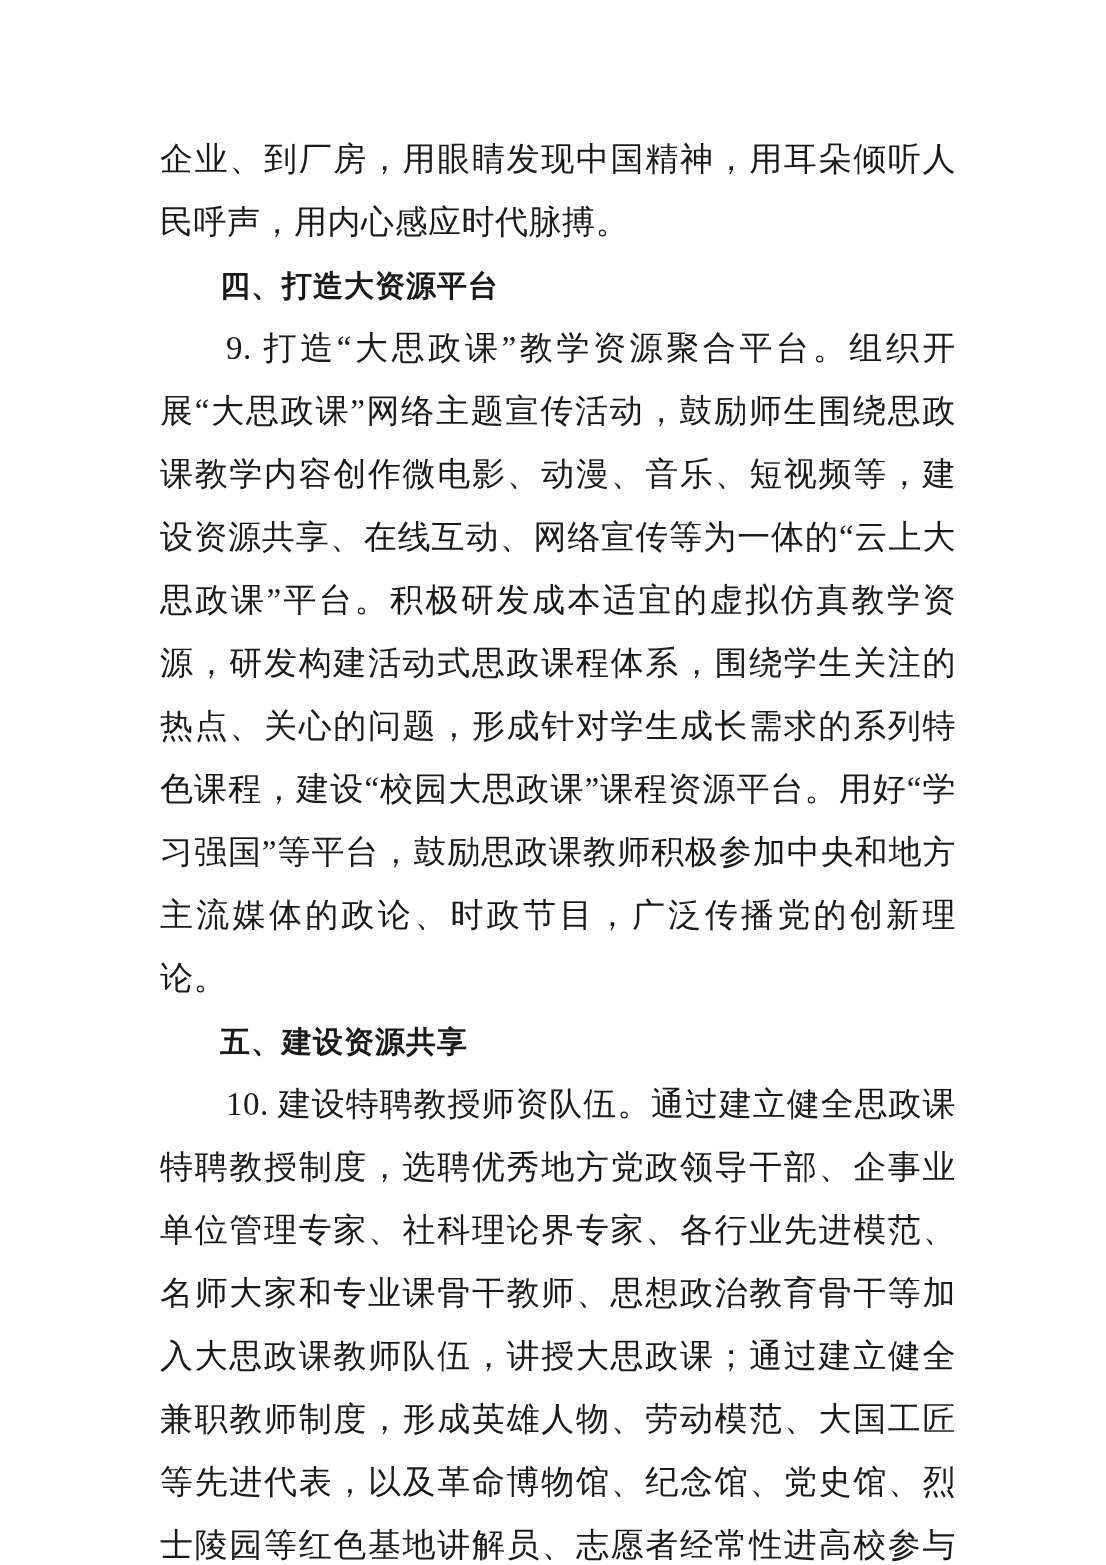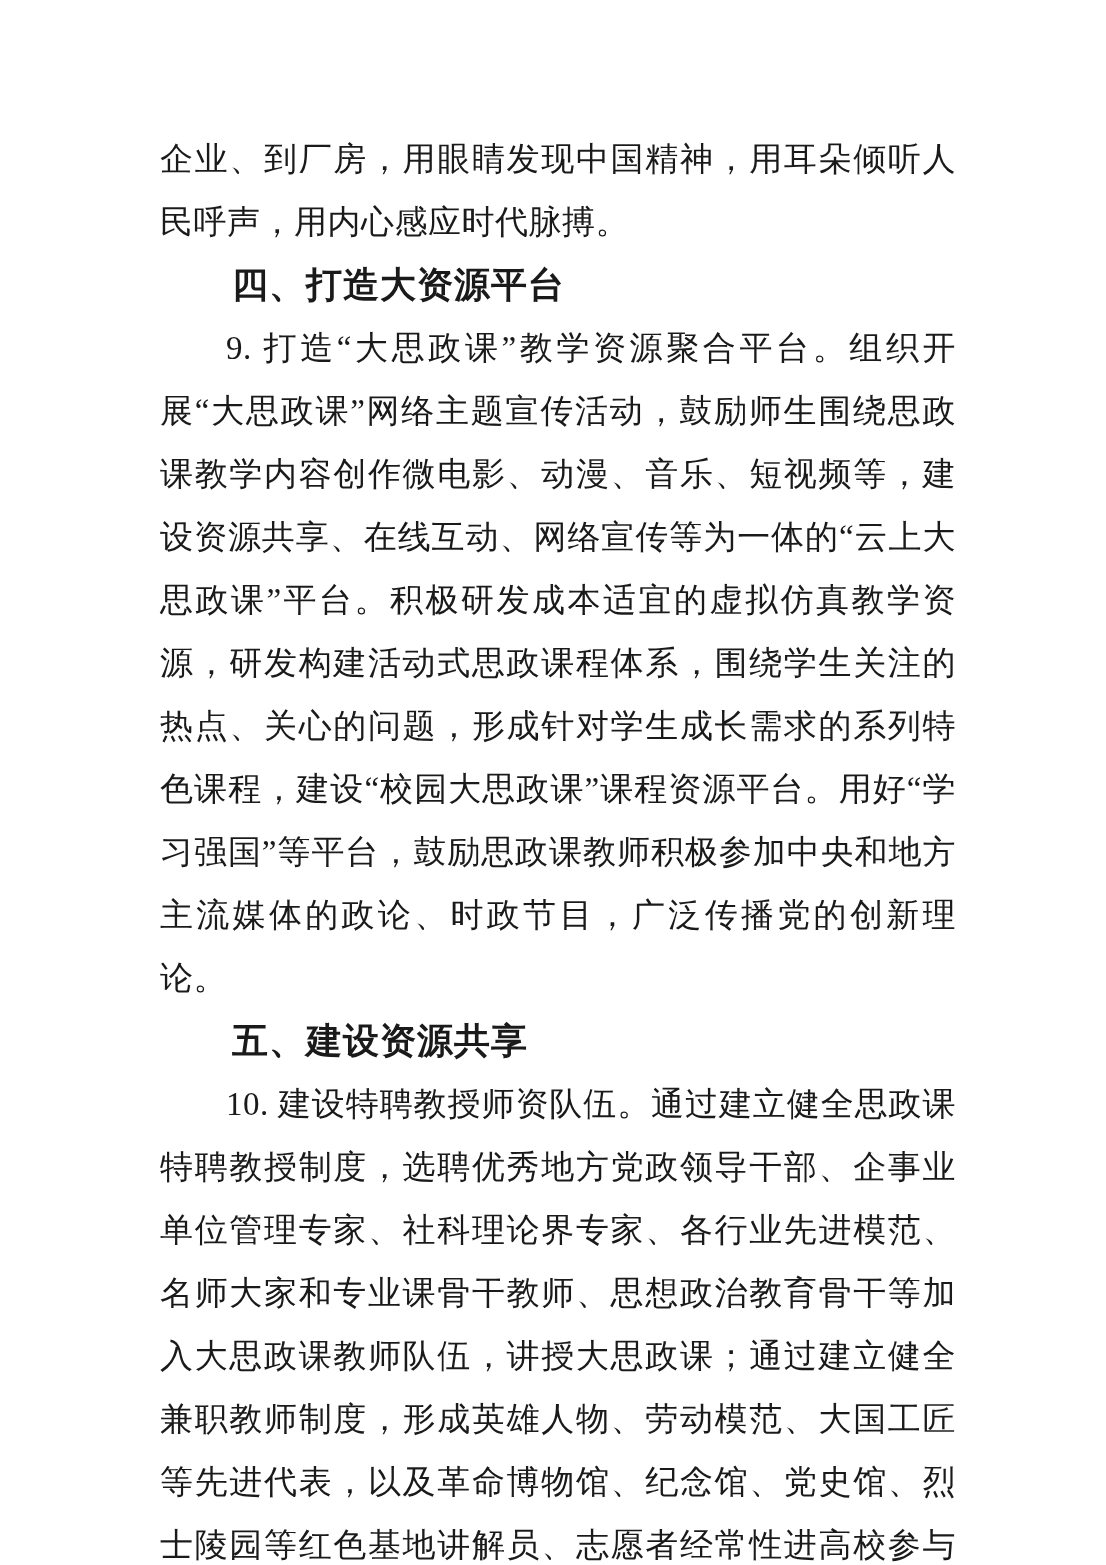--- a/index.html
+++ b/index.html
@@ -33,21 +33,21 @@
     text-indent: 2em;
     text-align: justify;
     text-justify: inter-ideograph;
   }
   .para.cont {
     text-indent: 0;
   }
   .heading {
     margin: 0;
     font-weight: bold;
-    font-size: 36px;
+    font-size: 30px;
     line-height: 63px;
     text-indent: 2em;
     letter-spacing: 1px;
   }
 </style>
 </head>
 <body>
 
 <div class="page">
   <div class="doc-body" id="doc-body">

